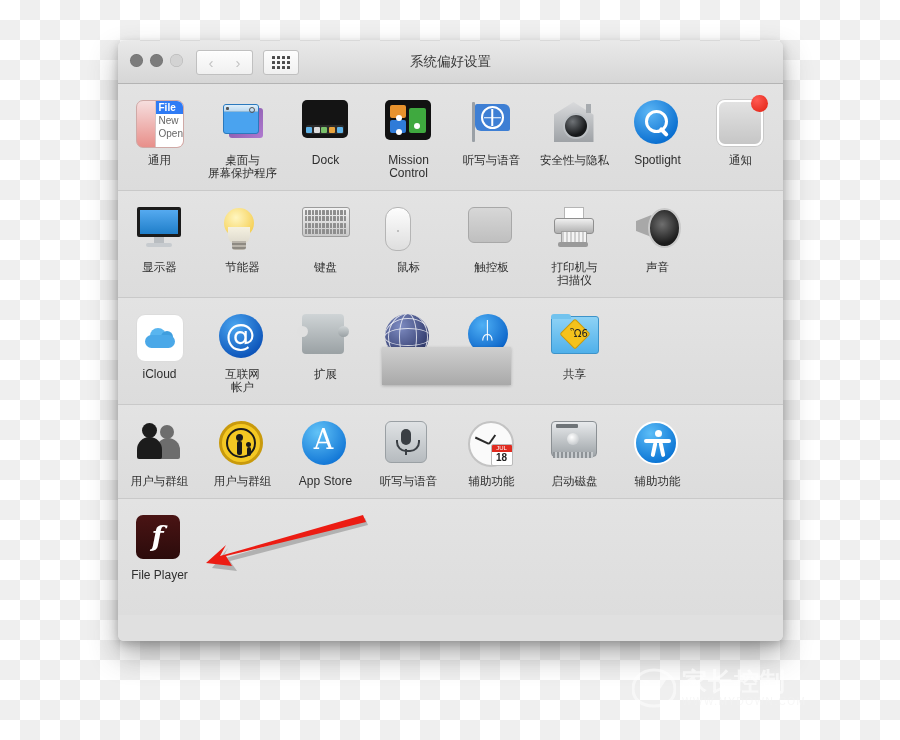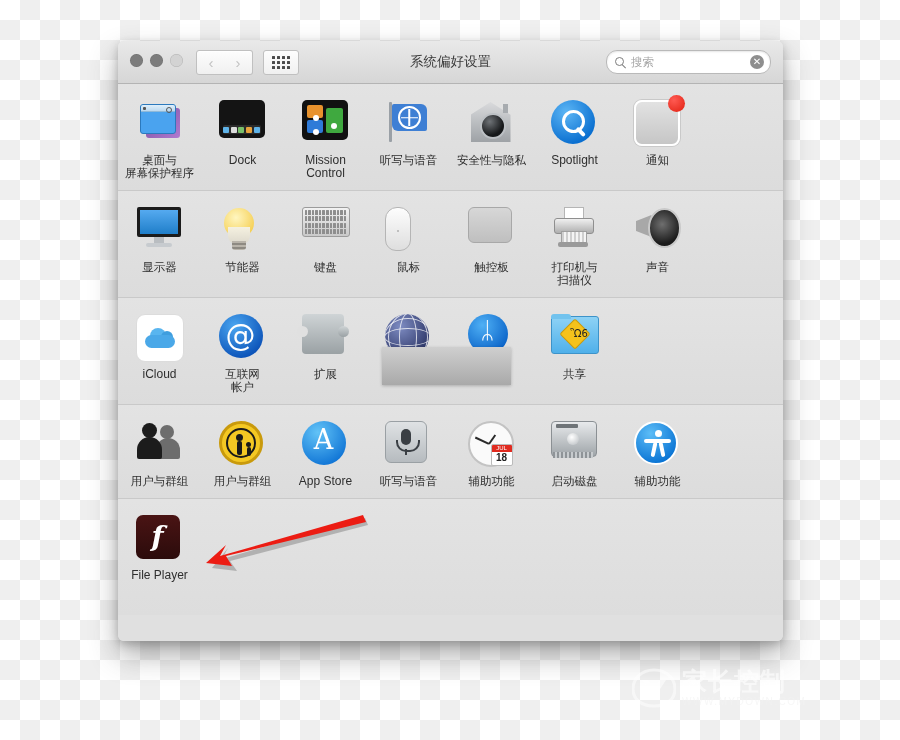--- a/index.html
+++ b/index.html
@@ -397,29 +397,36 @@
             <i></i>
           <i></i>
             <i></i>
             <i></i>
             <i></i>
         </span>
       </div>
 
       <div id="win-title">系统偏好设置</div>
 
-      <div id="search-box">
-        <span id="search-icon"></span>
-        <span id="search-placeholder">搜索</span>
-        <span id="search-clear">✕</span>
-      </div>
     </div>
 
     <div id="prefs-body">
         <div class="pref-row">
+          <div class="pref-item">
+            <div class="ic">
+              <div class="ico-general">
+                <div class="menu">
+                  <div class="hd">File</div>
+                  <div class="it">New</div>
+                  <div class="it">Open</div>
+                </div>
+              </div>
+            </div>
+            <div class="lbl">通用</div>
+          </div>
           <div class="pref-item">
             <div class="ic">
               <div class="ico-desktop">
                 <div class="back"></div>
                 <div class="front">
                   <div class="bar"></div>
                 </div>
               </div>
             </div>
             <div class="lbl">桌面与<br>屏幕保护程序</div>

